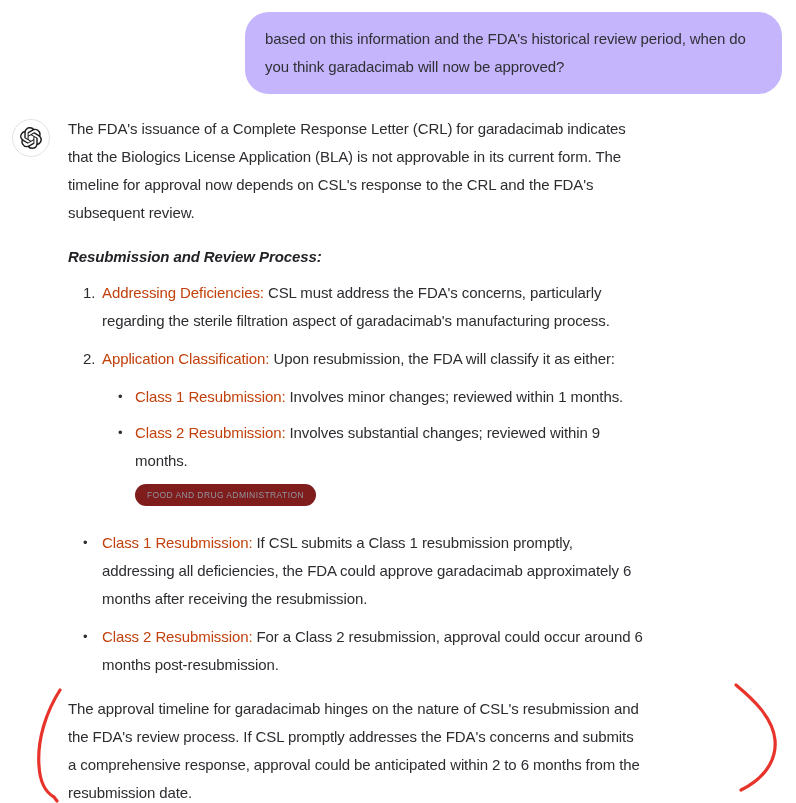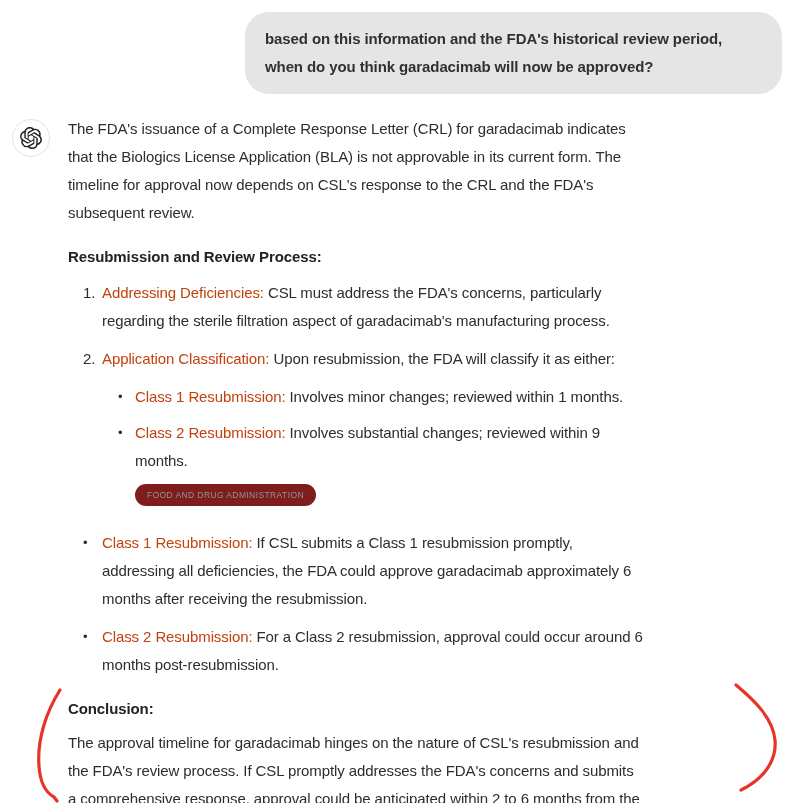--- a/index.html
+++ b/index.html
@@ -7,36 +7,35 @@
     width:796px;height:803px;position:relative;overflow:hidden;
     background:#ffffff;
     font-family:"Liberation Sans",sans-serif;
     font-size:15px;line-height:28px;letter-spacing:-0.1px;
     color:#2d2d31;
   }
   
   .user-bubble{
     position:absolute;top:12px;right:14px;
     max-width:537px;box-sizing:border-box;
-    background:#e5e5e5;border-radius:24px;
+    background:#c4b5fd;border-radius:24px;
     padding:13px 20px;
     color:#303035;
-    font-weight:bold;
   }
   
   .assistant{position:absolute;top:115px;left:0;width:660px;}
   .avatar{
     position:absolute;left:12px;top:4px;width:38px;height:38px;
     border:1px solid #e3e3e3;border-radius:50%;background:#fff;
     display:flex;align-items:center;justify-content:center;box-sizing:border-box;
   }
   .avatar svg{width:22px;height:22px;fill:#1f1f1f;}
   .content{margin-left:68px;margin-right:16px;}
   .content p{margin:0 0 16px 0;}
-  .heading{font-weight:700;color:#222227;margin:0 0 8px 0;}
+  .heading{font-weight:700;color:#222227;margin:0 0 8px 0;font-style:italic;}
   
   .oli{display:flex;margin-bottom:10px;}
   .oli:last-child{margin-bottom:6px;}
   .num{flex:0 0 34px;box-sizing:border-box;padding-left:15px;}
   .uli{display:flex;margin-bottom:8px;}
   .uli .blt{flex:0 0 19px;box-sizing:border-box;margin-left:15px;font-size:13px;}
   .uli.nested .blt{margin-left:50px;flex:0 0 17px;}
   .li-body{flex:1;}
   strong{font-weight:400;color:#c2410c;}
   
@@ -124,21 +123,20 @@
       </div>
       <div class="uli">
         <span class="blt">•</span>
         <div class="li-body">
           <strong>Class 2 Resubmission:</strong>
           <span>For a Class 2 resubmission, approval could occur around 6 months post-resubmission.</span>
         </div>
       </div>
     </div>
 
-    <div class="heading" style="margin-bottom:6px;">Conclusion:</div>
 
     <p class="concl">The approval timeline for garadacimab hinges on the nature of CSL's resubmission and the FDA's review process. If CSL promptly addresses the FDA's concerns and submits a comprehensive response, approval could be anticipated within 2 to 6 months from the resubmission date.</p>
 
   </div>
 </div>
 
 <svg class="anno anno-left" width="42" height="122" viewBox="0 0 42 122">
   <path d="M32 6 C18 28 9 56 11 82 C12 98 17 108 26 113 L29 117" fill="none" stroke="#e8332a" stroke-width="3.2" stroke-linecap="round" stroke-linejoin="round"></path>
 </svg>
 

